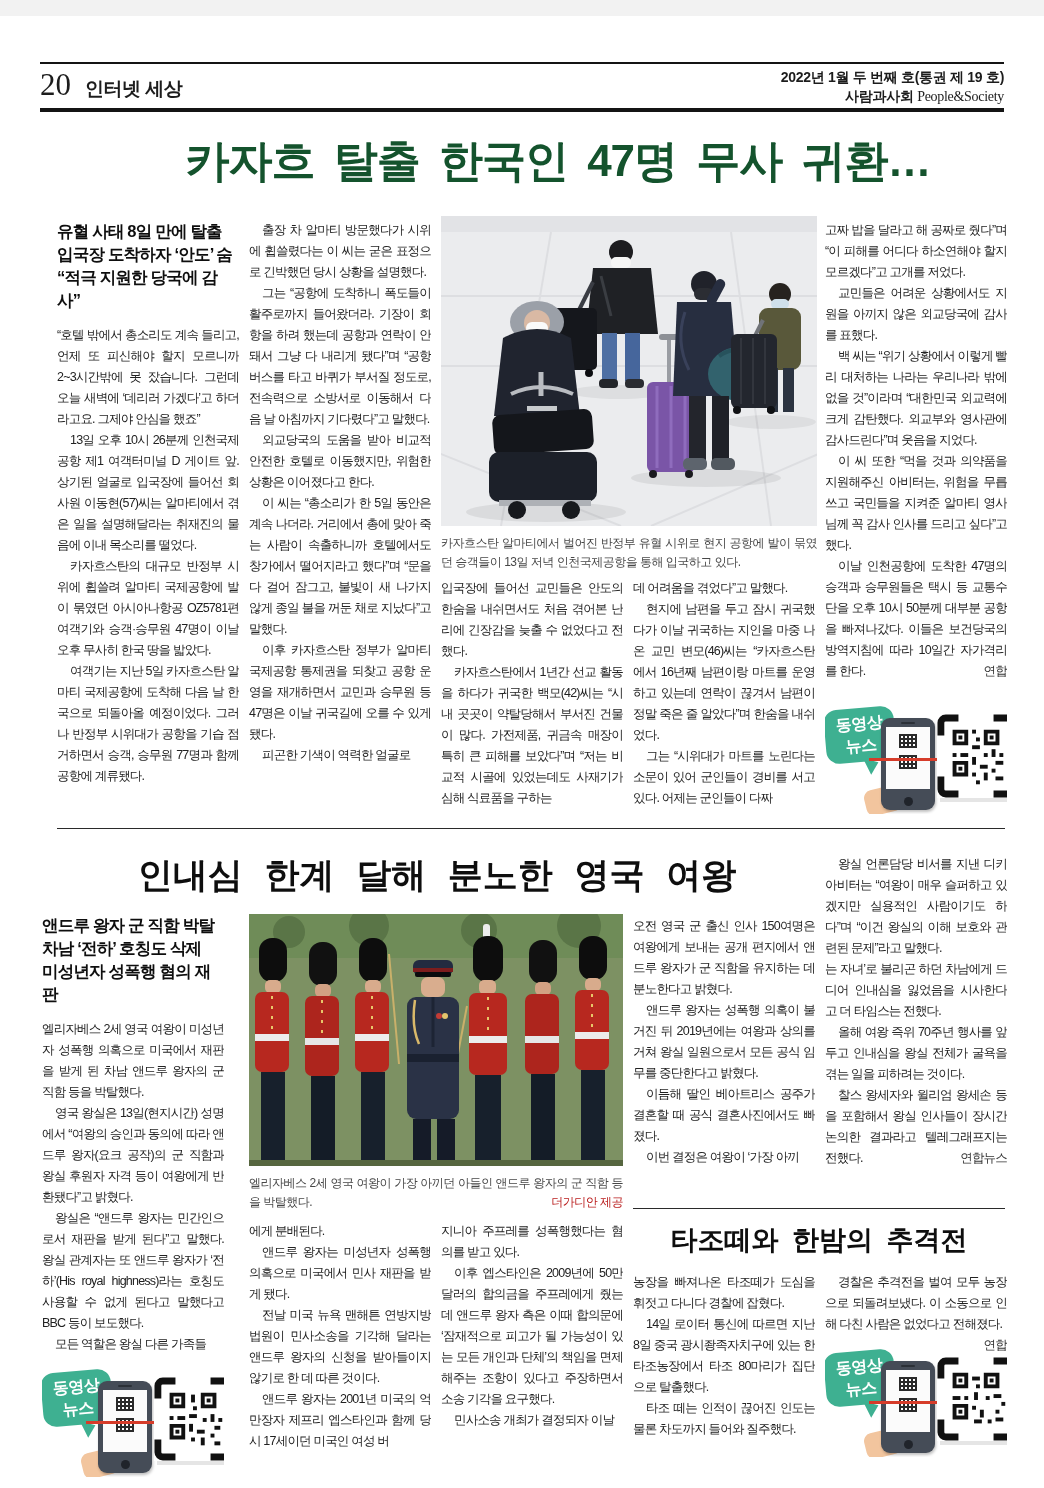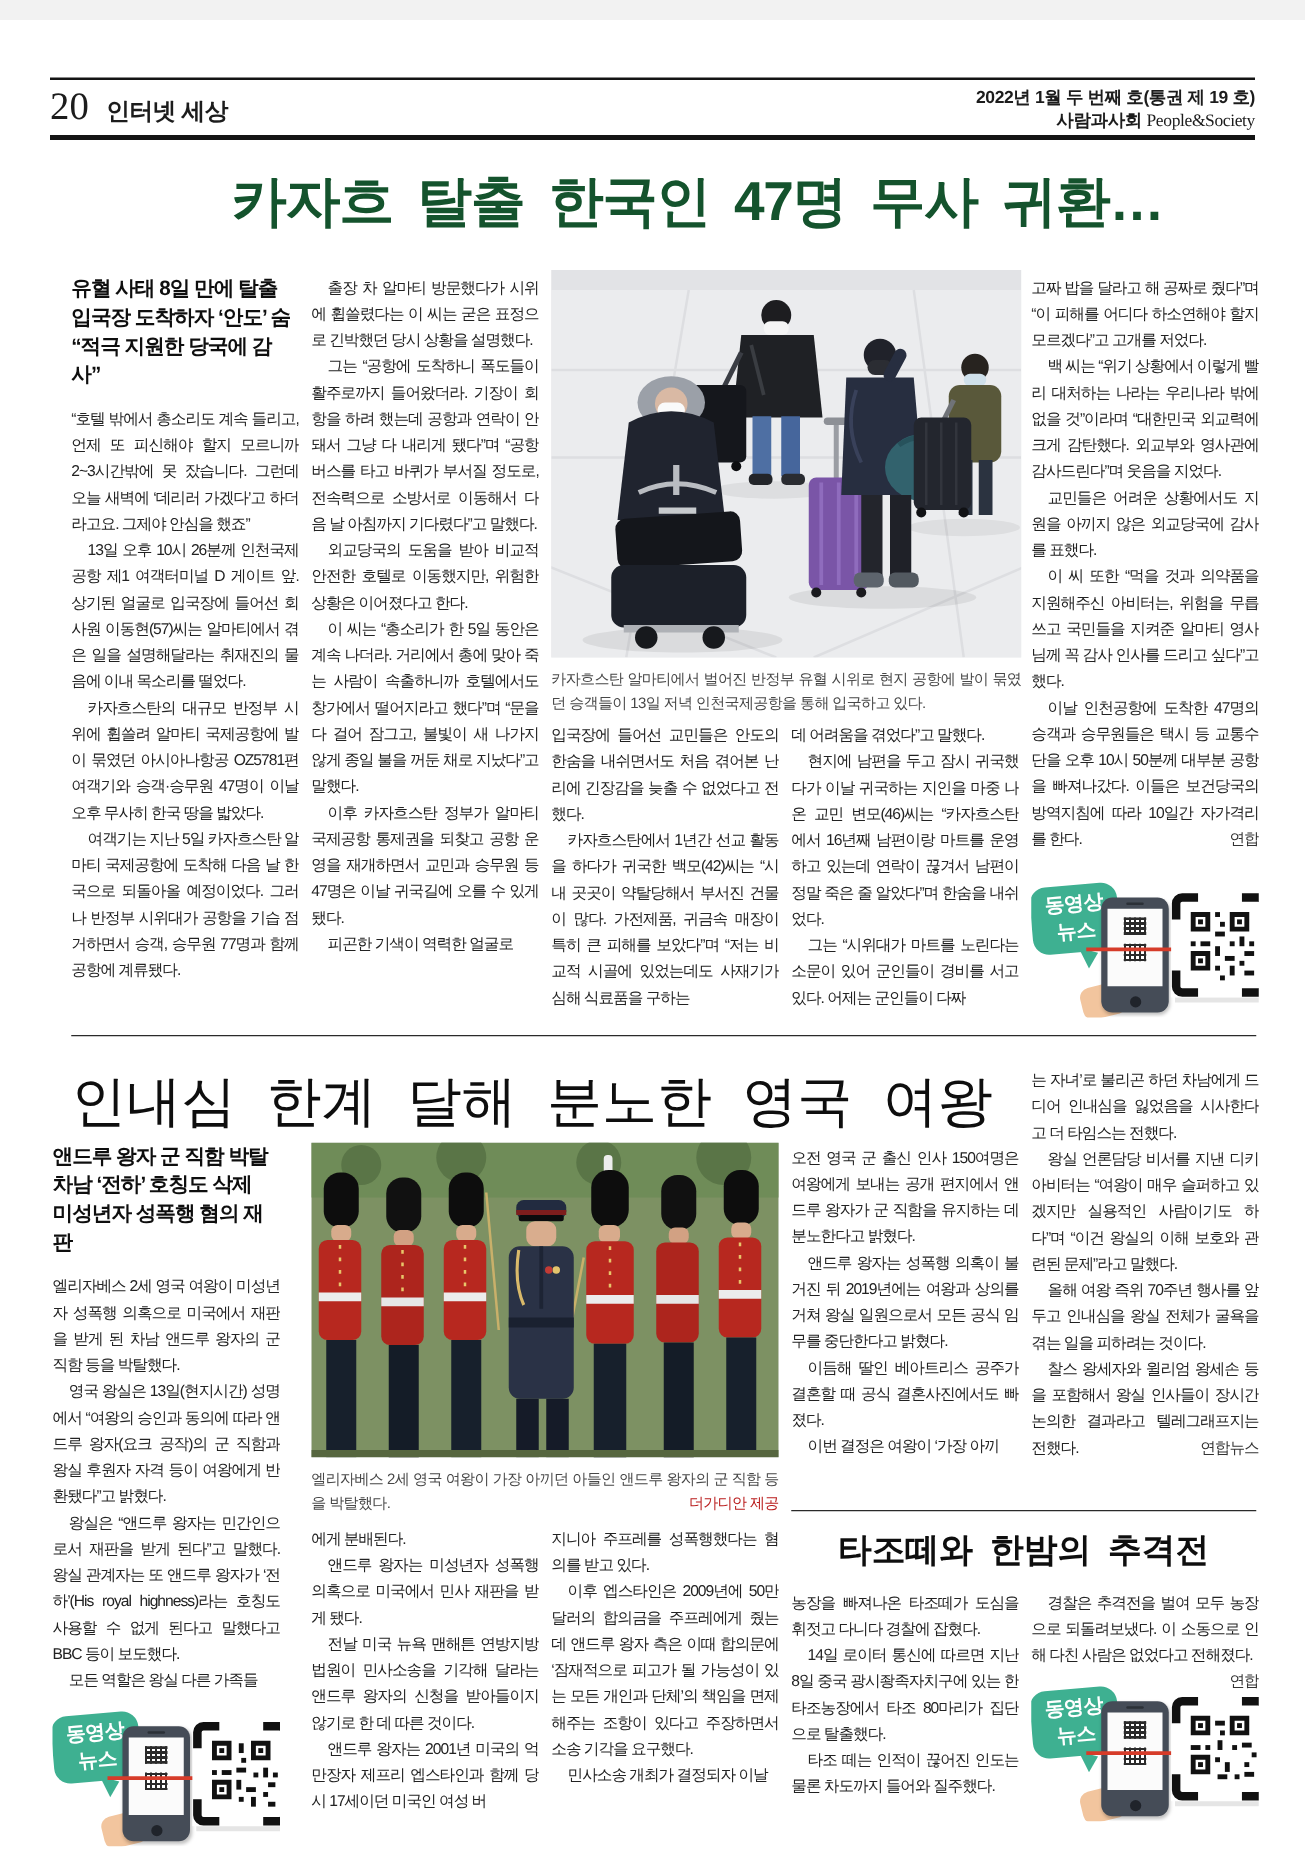--- a/index.html
+++ b/index.html
@@ -13,21 +13,21 @@
 
   
   .hdr-row { display:flex; justify-content:space-between; align-items:flex-start; }
   .pageno { font-family:"Liberation Serif","DejaVu Serif",serif; font-size:31px; line-height:34px; font-weight:400; }
   .section { font-size:19px; font-weight:700; margin-left:14px; line-height:34px; letter-spacing:-0.5px; }
   .hdr-right { text-align:right; font-size:14px; font-weight:700; line-height:19px; letter-spacing:-0.3px; }
   .ed-en { font-family:"Liberation Serif","DejaVu Serif",serif; font-weight:400; }
 
   
   .headline1 { margin:0; font-size:44px; font-weight:800; letter-spacing:-1px; word-spacing:8px; text-align:center; color:#14532d;padding-left:36px; }
-  .headline2 { margin:0; font-size:44px; font-weight:400; letter-spacing:0px; word-spacing:12px; text-align:left; color:#0e0e0e; }
+  .headline2 { margin:0; font-size:35px; font-weight:700; letter-spacing:0px; word-spacing:12px; text-align:center; color:#0e0e0e; }
   .headline3 { margin:0; font-size:27px; font-weight:700; word-spacing:6px; text-align:center; color:#0e0e0e; }
 
   
   .col { position:absolute; width:182px; overflow:hidden; }
   .subhead { font-size:16.5px; font-weight:700; line-height:23px; letter-spacing:-0.8px; color:#0e0e0e; margin-bottom:13px; }
   .body-p { margin:0; font-size:12.5px; line-height:21px; letter-spacing:-0.8px; text-align:justify; color:#222; }
   .ind { text-indent:13px; }
   .credit { float:right; color:#333; }
 
   .caption { font-size:12px; line-height:19px; letter-spacing:-0.5px; color:#474747; text-align:justify; }
@@ -197,22 +197,22 @@
   </div>
 
   <div class="col" style="left:633px;top:562px;">
     <p class="body-p">데 어려움을 겪었다”고 말했다.</p>
     <p class="body-p ind">현지에 남편을 두고 잠시 귀국했다가 이날 귀국하는 지인을 마중 나온 교민 변모(46)씨는 “카자흐스탄에서 16년째 남편이랑 마트를 운영하고 있는데 연락이 끊겨서 남편이 정말 죽은 줄 알았다”며 한숨을 내쉬었다.</p>
     <p class="body-p ind">그는 “시위대가 마트를 노린다는 소문이 있어 군인들이 경비를 서고 있다. 어제는 군인들이 다짜</p>
   </div>
 
   <div class="col" style="left:825px;top:204px;">
     <p class="body-p">고짜 밥을 달라고 해 공짜로 줬다”며 “이 피해를 어디다 하소연해야 할지 모르겠다”고 고개를 저었다.</p>
+    <p class="body-p ind">교민들은 어려운 상황에서도 지원을 아끼지 않은 외교당국에 감사를 표했다.</p>
     <p class="body-p ind">백 씨는 “위기 상황에서 이렇게 빨리 대처하는 나라는 우리나라 밖에 없을 것”이라며 “대한민국 외교력에 크게 감탄했다. 외교부와 영사관에 감사드린다”며 웃음을 지었다.</p>
-    <p class="body-p ind">교민들은 어려운 상황에서도 지원을 아끼지 않은 외교당국에 감사를 표했다.</p>
     <p class="body-p ind">이 씨 또한 “먹을 것과 의약품을 지원해주신 아비터는, 위험을 무릅쓰고 국민들을 지켜준 알마티 영사님께 꼭 감사 인사를 드리고 싶다”고 했다.</p>
     <p class="body-p ind"><span>이날 인천공항에 도착한 47명의 승객과 승무원들은 택시 등 교통수단을 오후 10시 50분께 대부분 공항을 빠져나갔다. 이들은 보건당국의 방역지침에 따라 10일간 자가격리를 한다.</span><span class="credit">연합</span></p>
 
     <div class="qrblock" style="margin-top:26px">
       <div class="vtail"></div>
       <div class="vbubble">
         <div>동영상</div>
         <div>뉴스</div>
       </div>
       <div class="hand"></div>
@@ -435,22 +435,22 @@
   </div>
 
   <div class="col" style="left:633px;top:900px;">
     <p class="body-p">오전 영국 군 출신 인사 150여명은 여왕에게 보내는 공개 편지에서 앤드루 왕자가 군 직함을 유지하는 데 분노한다고 밝혔다.</p>
     <p class="body-p ind">앤드루 왕자는 성폭행 의혹이 불거진 뒤 2019년에는 여왕과 상의를 거쳐 왕실 일원으로서 모든 공식 임무를 중단한다고 밝혔다.</p>
     <p class="body-p ind">이듬해 딸인 베아트리스 공주가 결혼할 때 공식 결혼사진에서도 빠졌다.</p>
     <p class="body-p ind">이번 결정은 여왕이 ‘가장 아끼</p>
   </div>
 
   <div class="col" style="left:825px;top:838px;">
+    <p class="body-p ind">왕실 언론담당 비서를 지낸 디키 아비터는 “여왕이 매우 슬퍼하고 있겠지만 실용적인 사람이기도 하다”며 “이건 왕실의 이해 보호와 관련된 문제”라고 말했다.</p>
     <p class="body-p">는 자녀’로 불리곤 하던 차남에게 드디어 인내심을 잃었음을 시사한다고 더 타임스는 전했다.</p>
-    <p class="body-p ind">왕실 언론담당 비서를 지낸 디키 아비터는 “여왕이 매우 슬퍼하고 있겠지만 실용적인 사람이기도 하다”며 “이건 왕실의 이해 보호와 관련된 문제”라고 말했다.</p>
     <p class="body-p ind">올해 여왕 즉위 70주년 행사를 앞두고 인내심을 왕실 전체가 굴욕을 겪는 일을 피하려는 것이다.</p>
     <p class="body-p ind"><span>찰스 왕세자와 윌리엄 왕세손 등을 포함해서 왕실 인사들이 장시간 논의한 결과라고 텔레그래프지는 전했다.</span><span class="credit">연합뉴스</span></p>
   </div>
 
   <div class="rule" style="left:633px;top:1192px;width:372px;height:1px;background:#2a2a2a"></div>
   <h3 class="c headline3" style="left:633px;top:1206px;width:372px">타조떼와 한밤의 추격전</h3>
 
   <div class="col" style="left:633px;top:1256px;">
     <p class="body-p">농장을 빠져나온 타조떼가 도심을 휘젓고 다니다 경찰에 잡혔다.</p>
     <p class="body-p ind">14일 로이터 통신에 따르면 지난 8일 중국 광시좡족자치구에 있는 한 타조농장에서 타조 80마리가 집단으로 탈출했다.</p>

